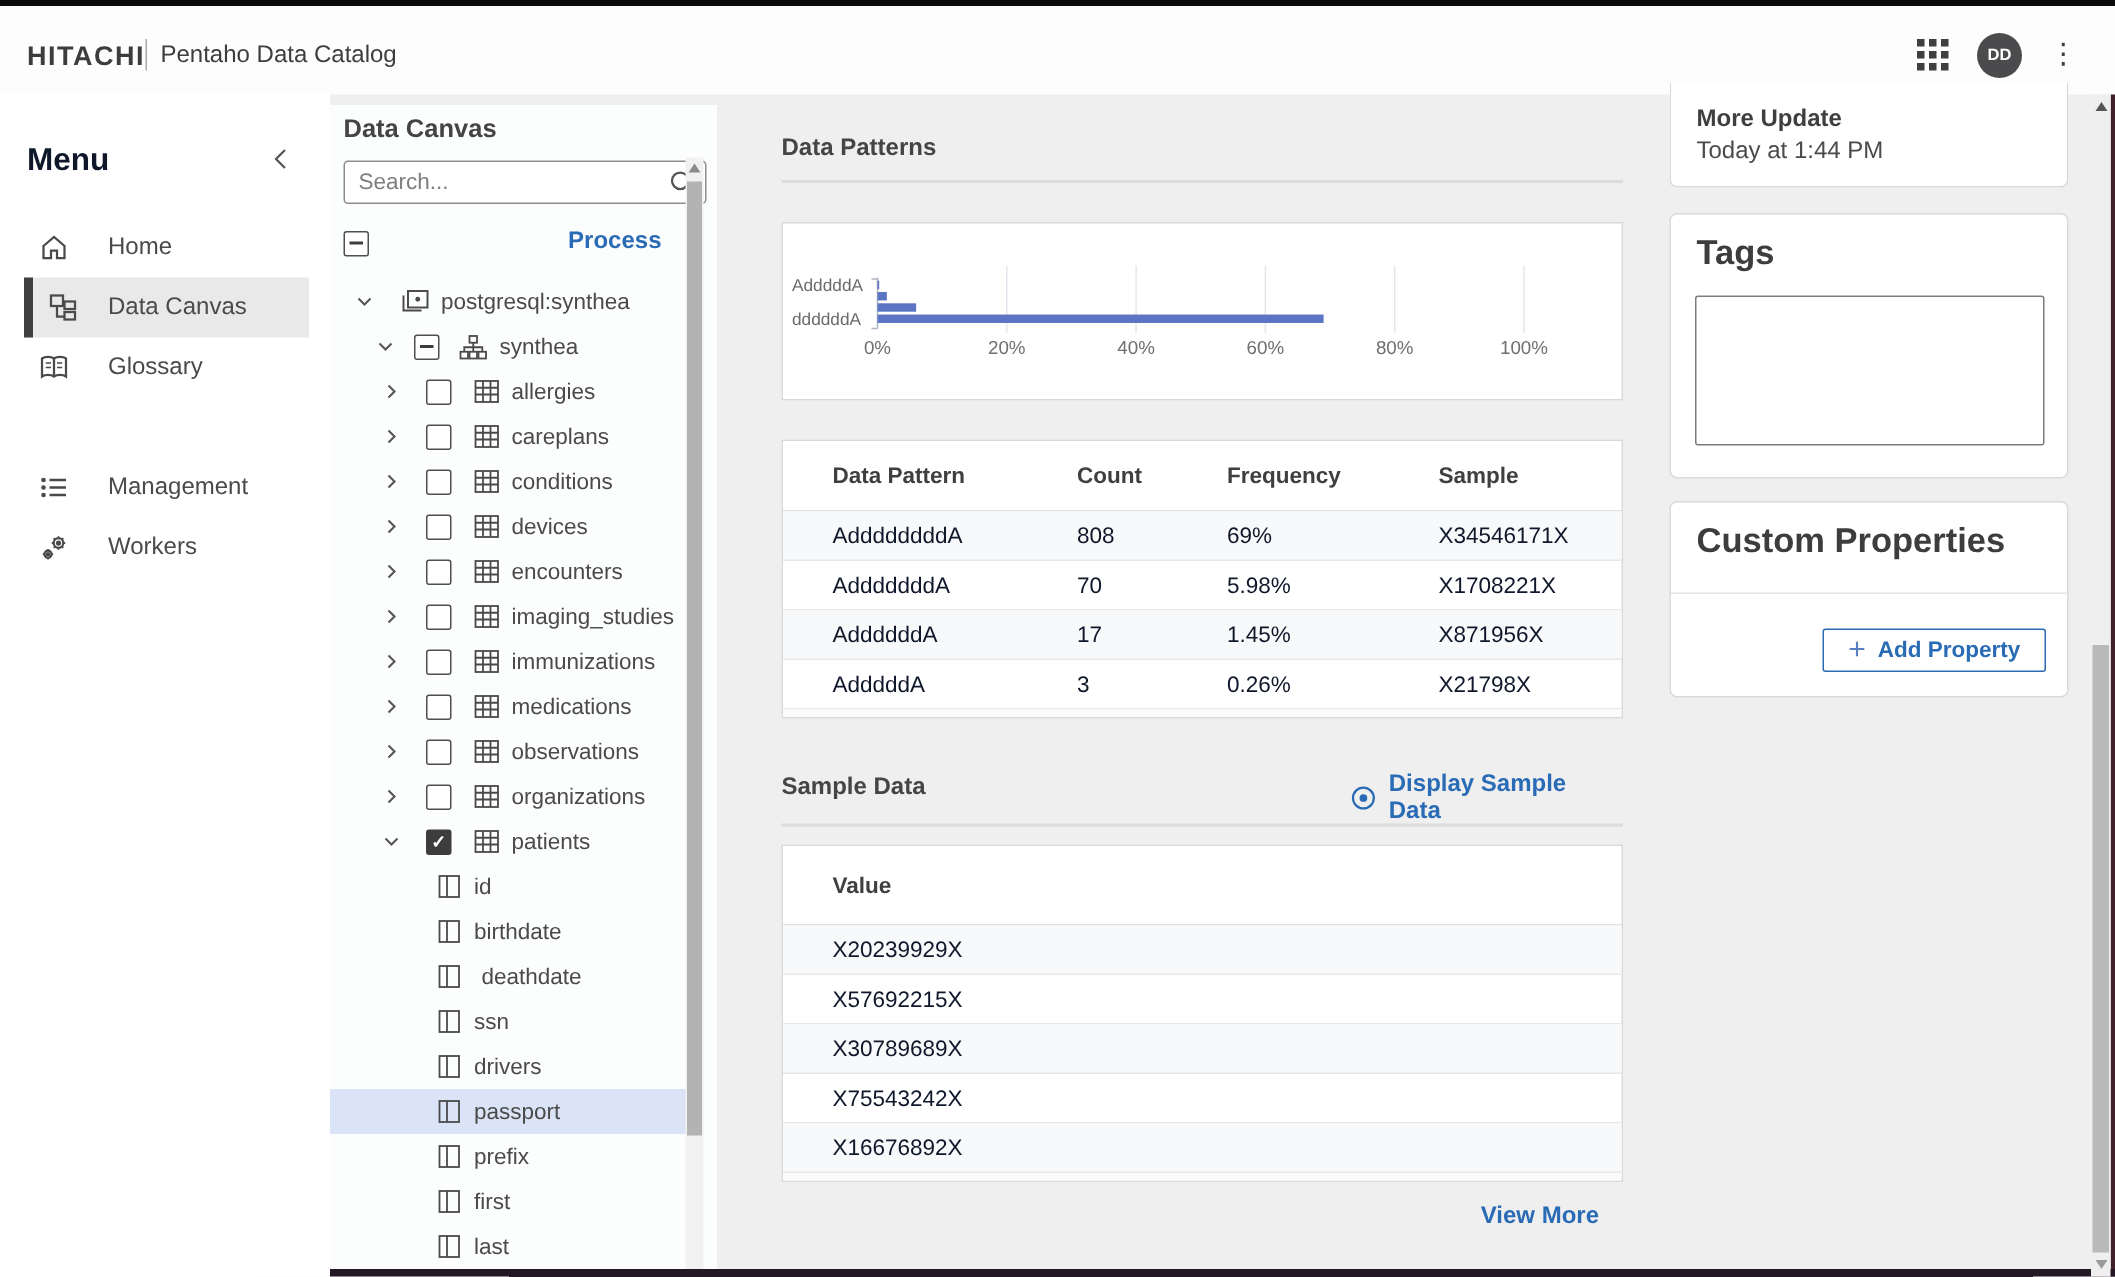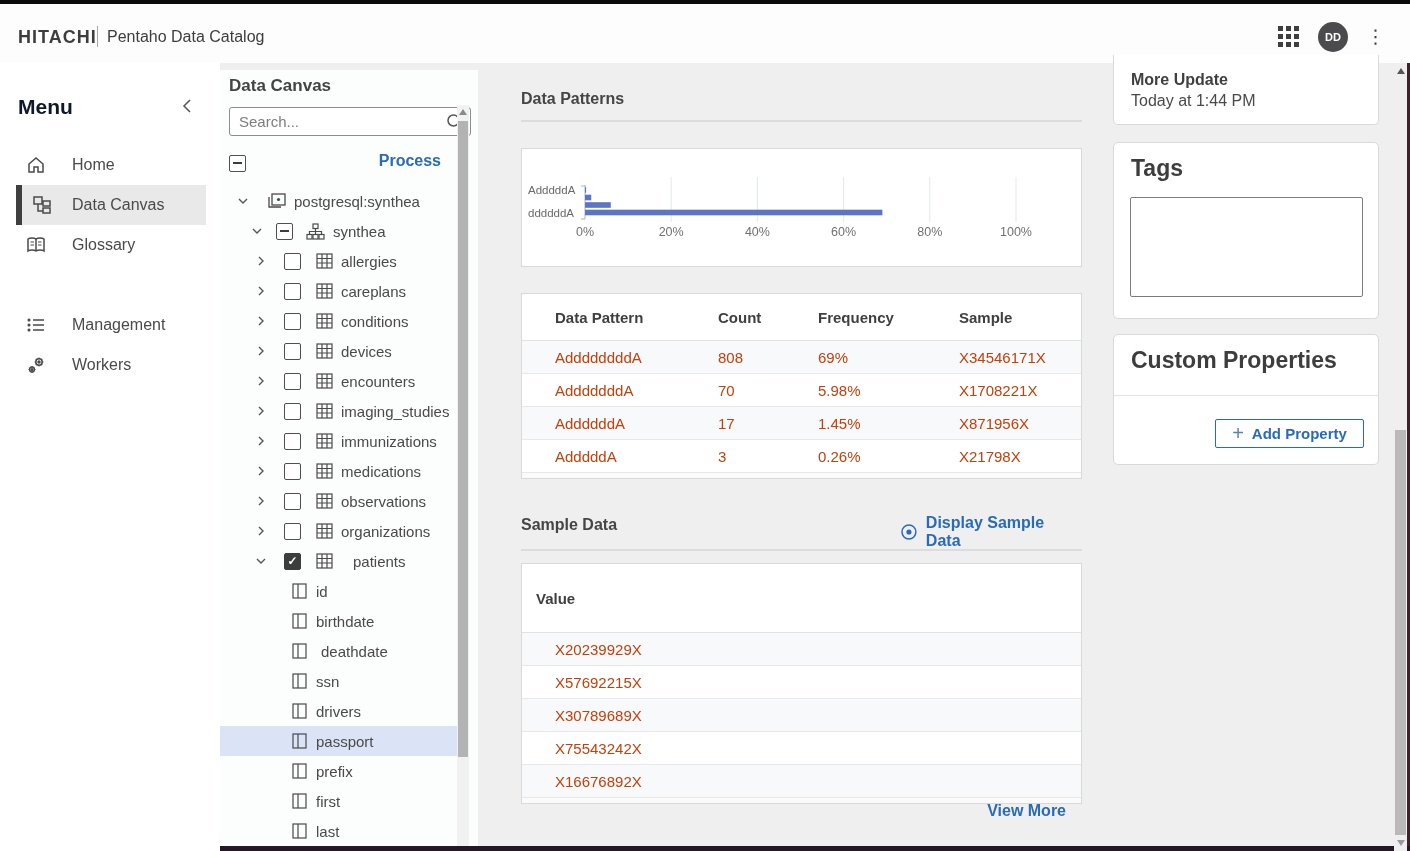--- a/index.html
+++ b/index.html
@@ -67,34 +67,34 @@
   #tree-sb-thumb { left:458px; top:121px; width:10px; height:636px; background:#b3b3b3; }
 
   
   .sec-h { font-size:16px; font-weight:600; color:#454545; }
   #dp-title { left:521px; top:90px; }
   #dp-divider { left:521px; top:120px; width:561px; height:2px; background:#dcdcdc; }
   #chart-card { left:521px; top:148px; width:561px; height:119px; background:#fff; border:1px solid #d9d9d9; }
 
   .card-table { position:absolute; background:#fff; border:1px solid #d9d9d9; font-size:15px; }
   .tbl-head { display:grid; align-items:center; font-weight:600; color:#3f3f3f; border-bottom:1px solid #e2e2e2; }
-  .tbl-row { display:grid; align-items:center; color:#c2410c; border-bottom:1px solid #e8e8e8; }
+  .tbl-row { display:grid; align-items:center; color:#0f172a; border-bottom:1px solid #e8e8e8; }
   .tbl-row:nth-child(odd) { background:#f8f9fa; }
   .pat-grid { grid-template-columns:163px 100px 141px auto; padding-left:33px; }
   #pattern-table { left:521px; top:293px; width:561px; }
   #pattern-table .tbl-head { height:47px; }
   #pattern-table .tbl-row { height:33px; }
   .tbl-tail { height:5px; background:#fbfbfb; }
 
   #sd-title { left:521px; top:516px; }
   #display-sample { left:900px; top:514px; width:182px; display:flex; align-items:center; gap:8px;
     font-size:16px; font-weight:600; color:#2a6bb5; cursor:pointer; justify-content:flex-end; }
   #sd-divider { left:521px; top:549px; width:561px; height:2px; background:#dcdcdc; }
   #sample-table { left:521px; top:563px; width:561px; }
-  #sample-table .tbl-head { height:69px; grid-template-columns:auto; padding-left:14px; }
+  #sample-table .tbl-head { height:53px; grid-template-columns:auto; padding-left:33px; }
   #sample-table .tbl-row { height:33px; grid-template-columns:auto; padding-left:33px; }
   #view-more { left:900px; top:802px; width:166px; text-align:right; font-size:16px; font-weight:600;
     color:#2a6bb5; cursor:pointer; }
 
   
   .rcard { position:absolute; left:1113px; width:266px; background:#fff; border:1px solid #d9d9d9; border-radius:5px; }
   #card-update { top:55px; height:70px; border-top:none; border-radius:0 0 5px 5px; }
   #lu-label { position:absolute; left:17px; top:16px; font-size:16px; font-weight:600; color:#3f3f3f; }
   #lu-value { position:absolute; left:17px; top:37px; font-size:16px; color:#4a4a4a; }
   #card-tags { top:142px; height:177px; }
@@ -369,21 +369,21 @@
     <svg class="chev" viewBox="0 0 12 12" fill="none" stroke="#555" stroke-width="1.4">
           <polyline points="2,4 6,8 10,4"></polyline>
         </svg>
         <span style="width:17px"></span>
         <span class="cb checked"></span>
         <span style="width:15px"></span>
         <svg class="node-icon" width="17" height="16" viewBox="0 0 17 16" fill="none" stroke="#4a4a4a" stroke-width="1.2">
           <rect x="1" y="1" width="15" height="14"></rect>
           <path d="M1 5.5 H16 M1 10 H16 M6 1 V15 M11 1 V15"></path>
         </svg>
-        <span class="lbl" style="margin-left:20px">patients</span>
+        <span class="lbl" style="margin-left:8px">patients</span>
       </div>
       <div class="trow " style="padding-left:72px;gap:0">
     <svg class="node-icon" width="15" height="16" viewBox="0 0 15 16" fill="none" stroke="#4a4a4a" stroke-width="1.2">
           <rect x="1" y="1" width="13" height="14"></rect>
           <path d="M6 1 V15"></path>
         </svg>
         <span class="lbl" style="margin-left:9px">id</span>
       </div>
       <div class="trow " style="padding-left:72px;gap:0">
     <svg class="node-icon" width="15" height="16" viewBox="0 0 15 16" fill="none" stroke="#4a4a4a" stroke-width="1.2">

